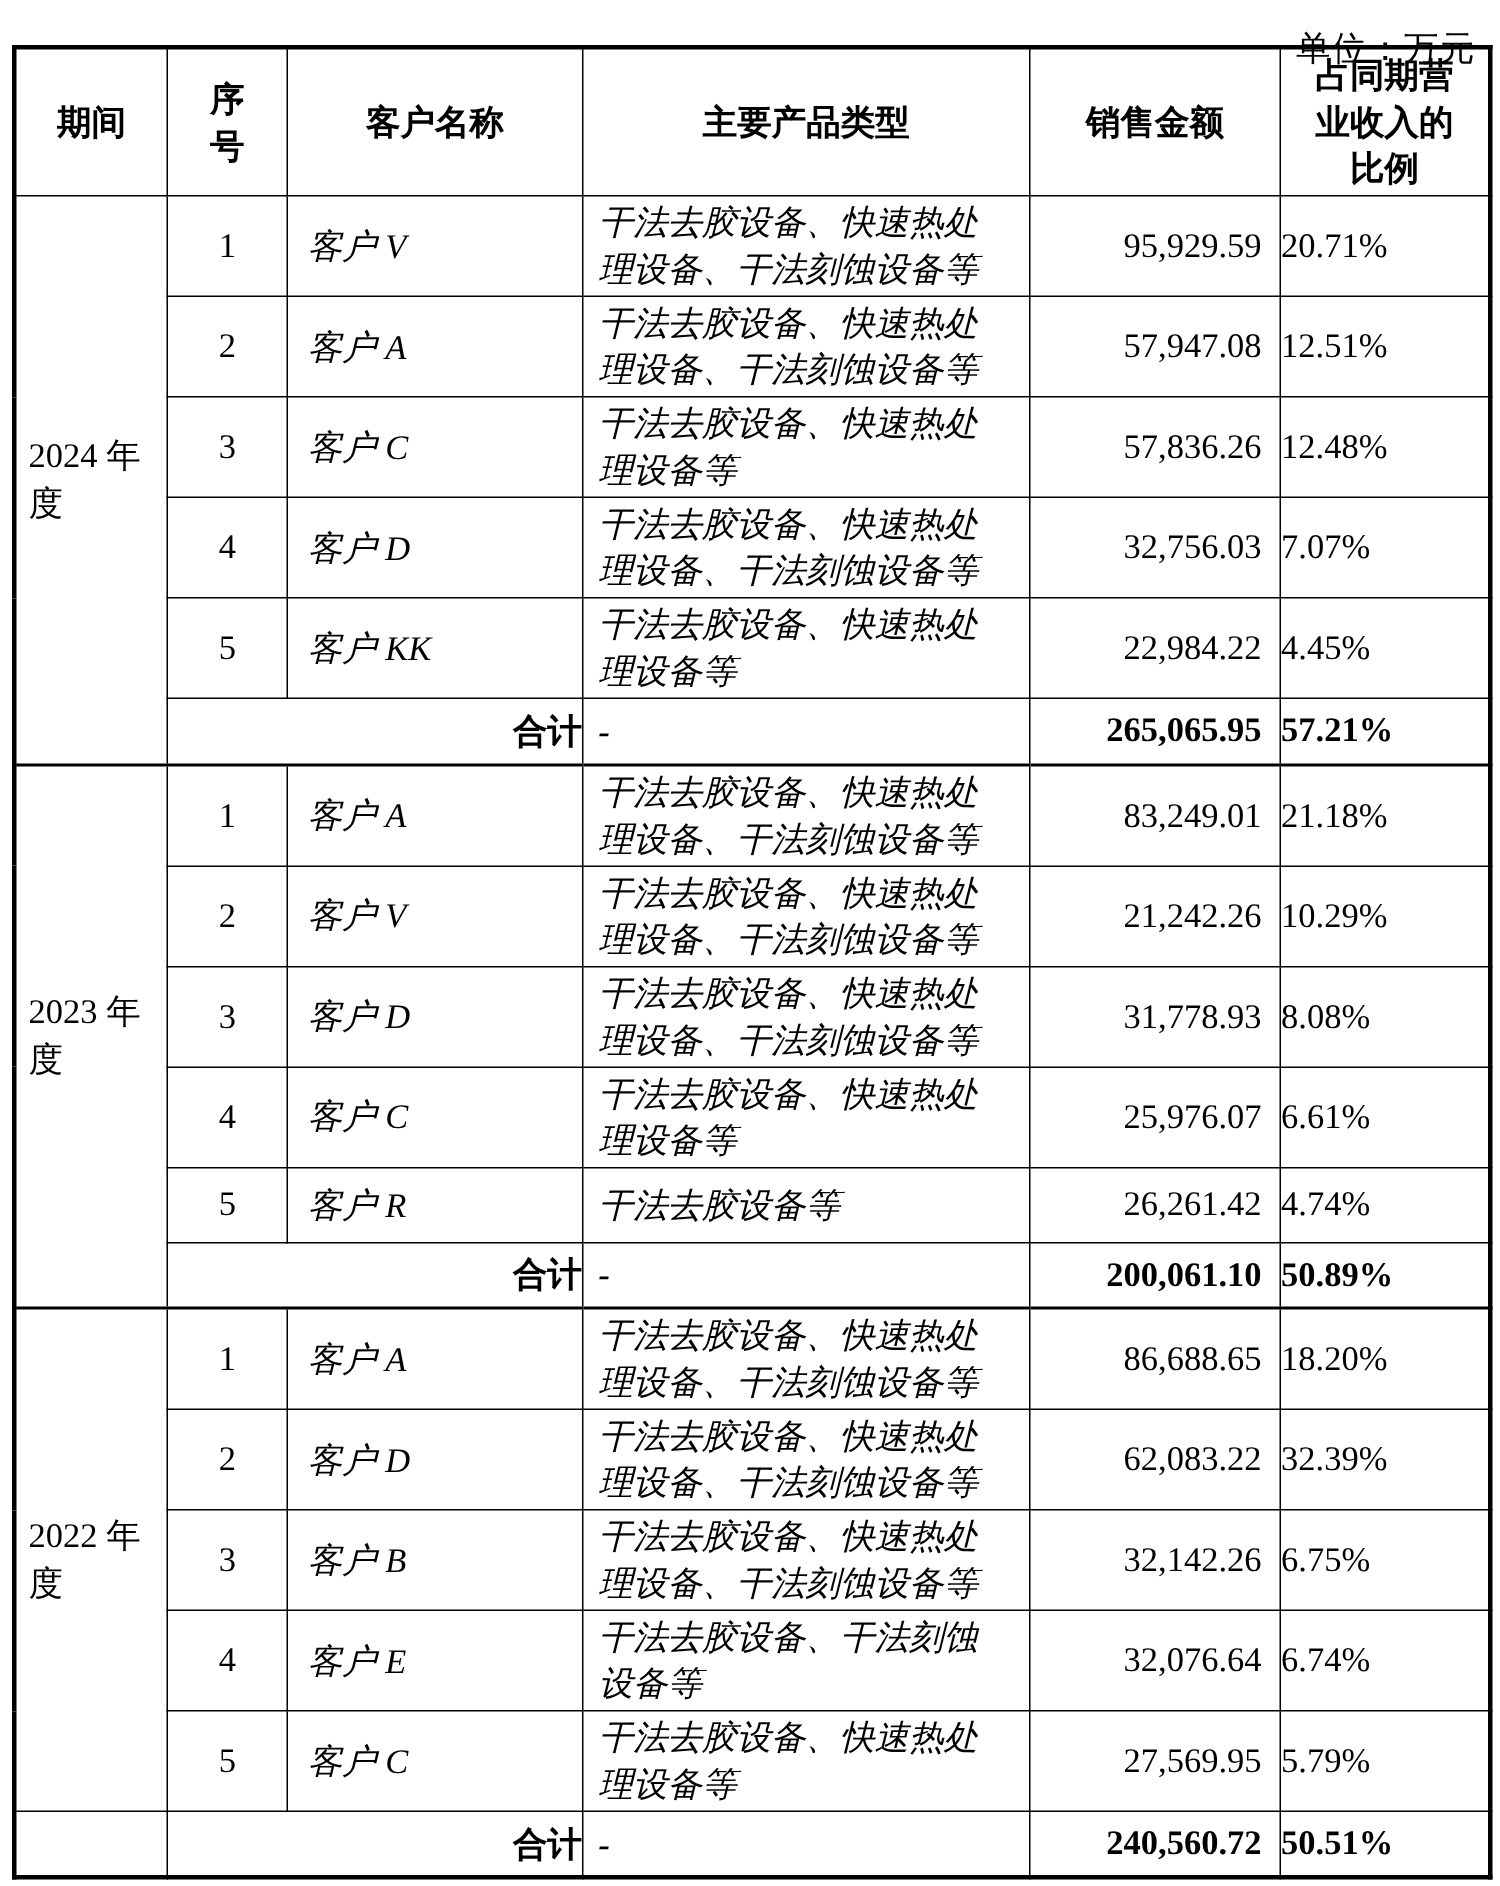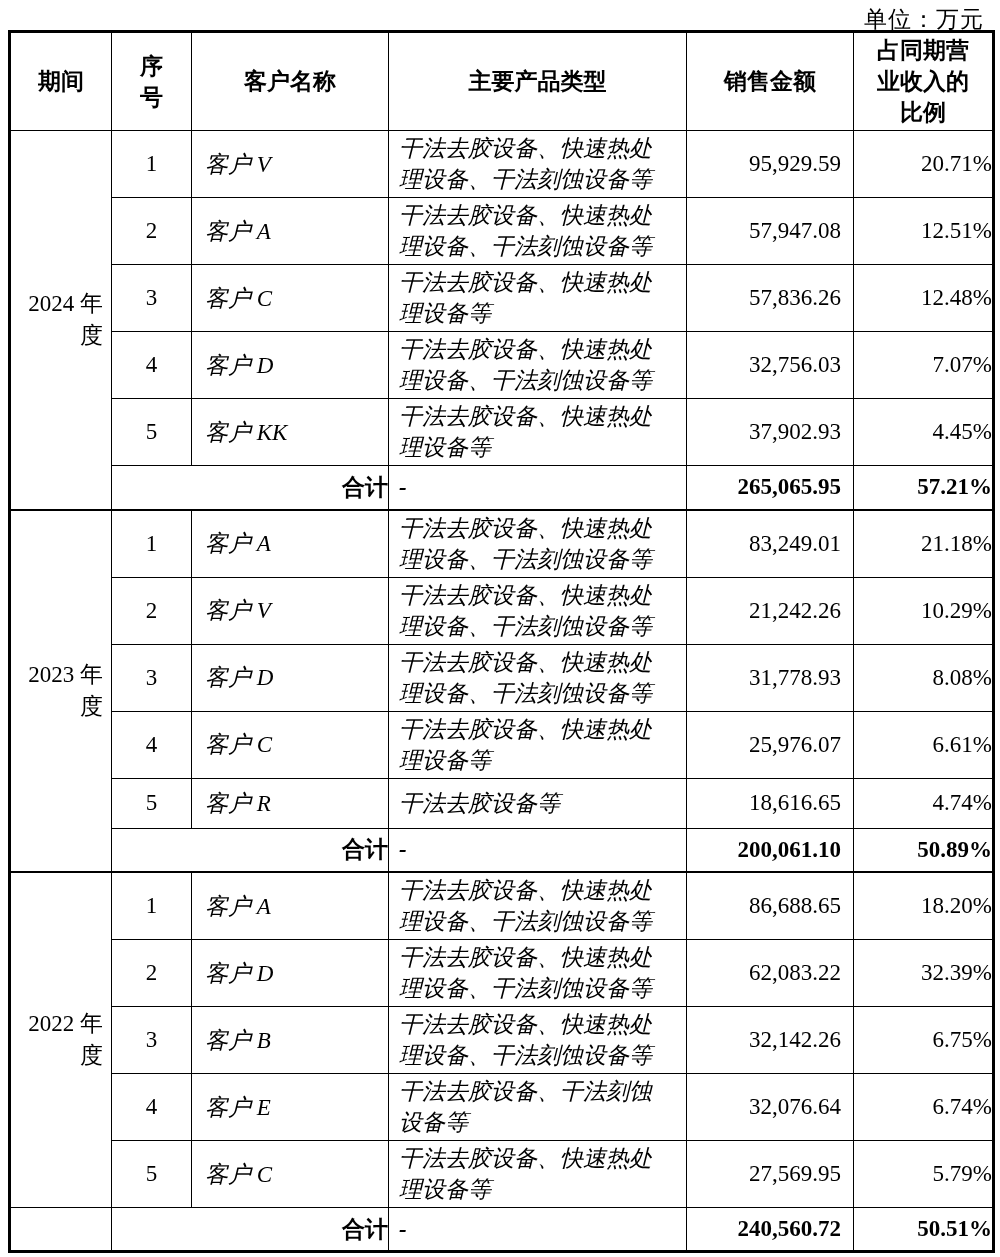--- a/index.html
+++ b/index.html
@@ -11,21 +11,21 @@
   }
   .page {
     position: relative;
     width: 1000px;
     height: 1257px;
     background: #ffffff;
     overflow: hidden;
   }
   .unit-label {
     position: absolute;
-    top: 4px;
+    top: 17px;
     right: 16px;
     font-size: 23px;
     letter-spacing: 1px;
   }
   table.main-table {
     border-collapse: collapse;
     table-layout: fixed;
     width: 984px;
     margin: 30px 8px 0 8px;
     border: 3px solid #000;
@@ -50,21 +50,21 @@
     line-height: 31px;
     padding: 2px 18px;
   }
   tr.header-row { height: 98px; }
   tr.customer-row { height: 63px; }
   tr.customer-row.single-line { height: 50px; }
   tr.total-row { height: 44px; }
   tr.total-row td { font-weight: bold; }
 
   td.c-period {
-    text-align: right;
+    text-align: left;
     line-height: 32px;
     padding: 0 8px;
   }
   td.c-no { text-align: center; }
   td.c-cust {
     text-align: left;
     padding-left: 13px;
     font-style: italic;
   }
   td.c-prod {
@@ -72,21 +72,20 @@
     padding: 2px 14px 2px 10px;
     line-height: 31px;
     font-style: italic;
   }
   td.c-amt {
     text-align: right;
     padding-right: 12px;
     font-family: Liberation Serif, serif;
   }
   td.c-ratio {
-    text-align: right;
   }
   td.c-total {
     text-align: right;
   }
   tr.group-start td { border-top: 2.5px solid #000; }
 </style>
 </head>
 <body>
 
 <div class="page">
@@ -139,21 +138,21 @@
       <td class="c-no">4</td>
       <td class="c-cust">客户 D</td>
       <td class="c-prod">干法去胶设备、快速热处理设备、干法刻蚀设备等</td>
       <td class="c-amt">32,756.03</td>
       <td class="c-ratio">7.07%</td>
     </tr>
     <tr class="customer-row">
       <td class="c-no">5</td>
       <td class="c-cust">客户 KK</td>
       <td class="c-prod">干法去胶设备、快速热处理设备等</td>
-      <td class="c-amt">37,902.93</td>
+      <td class="c-amt">22,984.22</td>
       <td class="c-ratio">4.45%</td>
     </tr>
     <tr class="total-row">
       <td class="c-total" colspan="2">合计</td>
       <td class="c-prod">-</td>
       <td class="c-amt">265,065.95</td>
       <td class="c-ratio">57.21%</td>
     </tr>
 
     <tr class="customer-row group-start">
@@ -182,21 +181,21 @@
       <td class="c-no">4</td>
       <td class="c-cust">客户 C</td>
       <td class="c-prod">干法去胶设备、快速热处理设备等</td>
       <td class="c-amt">25,976.07</td>
       <td class="c-ratio">6.61%</td>
     </tr>
     <tr class="customer-row single-line">
       <td class="c-no">5</td>
       <td class="c-cust">客户 R</td>
       <td class="c-prod">干法去胶设备等</td>
-      <td class="c-amt">18,616.65</td>
+      <td class="c-amt">26,261.42</td>
       <td class="c-ratio">4.74%</td>
     </tr>
     <tr class="total-row">
       <td class="c-total" colspan="2">合计</td>
       <td class="c-prod">-</td>
       <td class="c-amt">200,061.10</td>
       <td class="c-ratio">50.89%</td>
     </tr>
 
     <tr class="customer-row group-start">

